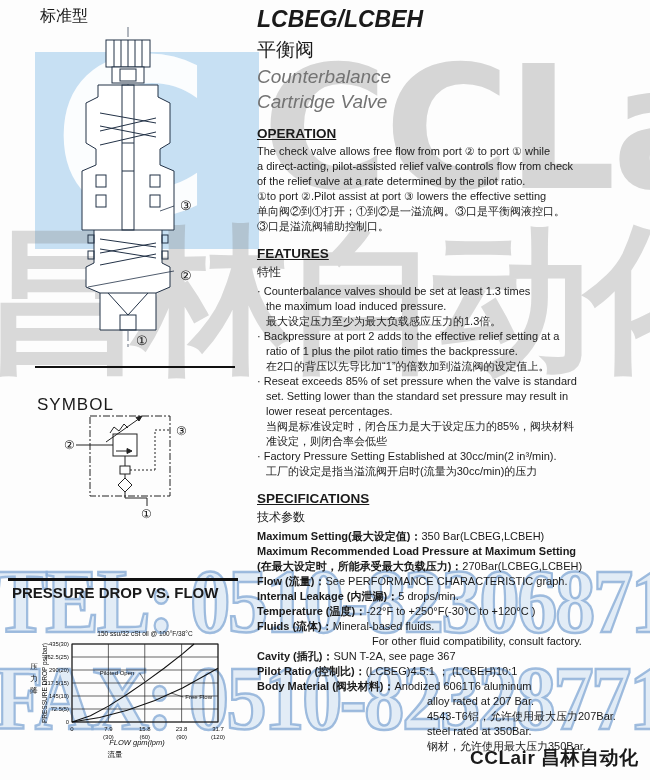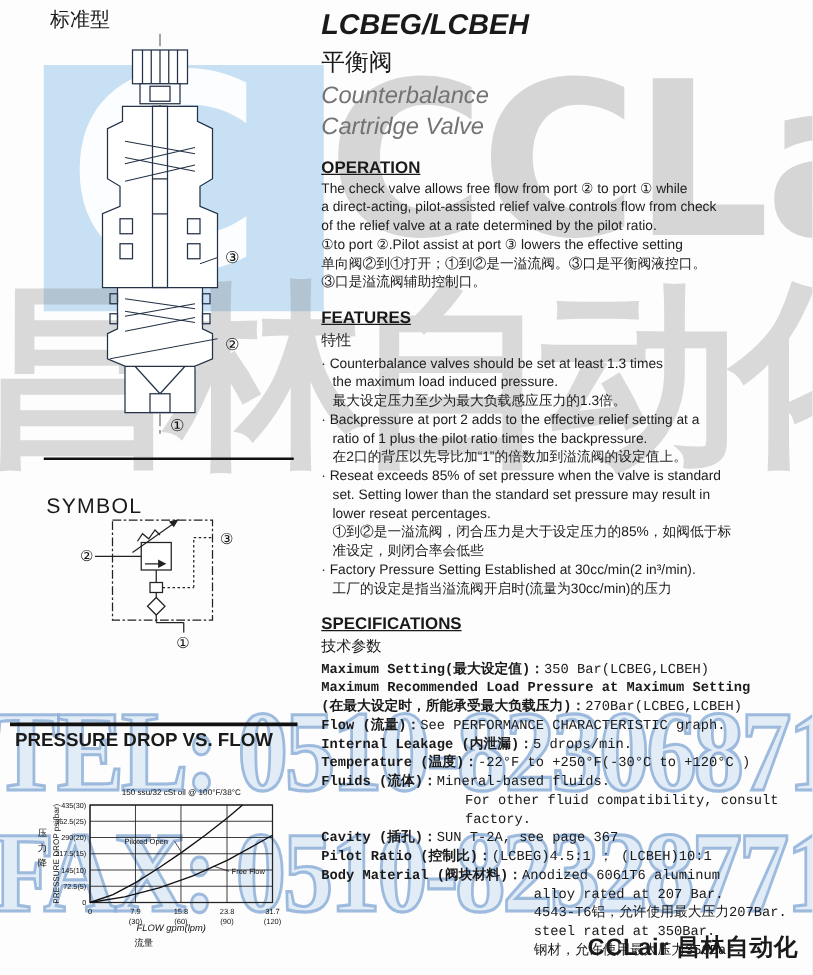--- a/index.html
+++ b/index.html
@@ -34,21 +34,21 @@
   .right-col{left:257px;top:6px;width:392px;}
   .model{font-size:23px;font-weight:bold;margin:0 0 4px 0;font-style:italic;}
   .t-cn{font-size:19px;margin:2px 0 3px 0;}
   .t-en{font-size:19px;margin:2px 0 3px 0;color:#737373;font-style:italic;}
   .sec-h{font-size:13.5px;font-weight:bold;margin:12px 0 3px 0;text-decoration:underline;}
   .sec-h.mt-op{margin-top:13px;}
   .sec-h.mt-sp{}
   .sec-h-cn{font-size:12px;margin:0 0 3px 0;}
   .ln{font-size:11px;line-height:15px;color:#1c1c1c;}
   .ind{padding-left:9px;}
-  .srow{font-size:11px;line-height:15px;font-family:Liberation Mono, monospace;}
+  .srow{font-size:11px;line-height:15px;}
   .srow .sl{font-weight:bold;}
   .srow.i1{padding-left:115px;}
   .srow.i2{padding-left:170px;}
   .footer-brand{left:470px;top:745px;font-size:19px;font-weight:600;letter-spacing:.5px;}
 </style>
 </head>
 <body>
 
 <div id="page">
 
@@ -216,21 +216,21 @@
     <div class="para">
       <div class="ln">· Counterbalance valves should be set at least 1.3 times</div>
       <div class="ln ind">the maximum load induced pressure.</div>
       <div class="ln ind">最大设定压力至少为最大负载感应压力的1.3倍。</div>
       <div class="ln">· Backpressure at port 2 adds to the effective relief setting at a</div>
       <div class="ln ind">ratio of 1 plus the pilot ratio times the backpressure.</div>
       <div class="ln ind">在2口的背压以先导比加“1”的倍数加到溢流阀的设定值上。</div>
       <div class="ln">· Reseat exceeds 85% of set pressure when the valve is standard</div>
       <div class="ln ind">set. Setting lower than the standard set pressure may result in</div>
       <div class="ln ind">lower reseat percentages.</div>
-      <div class="ln ind">①到②是一溢流阀，闭合压力是大于设定压力的85%，如阀低于标</div>
+      <div class="ln ind">当阀是标准设定时，闭合压力是大于设定压力的85%，阀块材料</div>
       <div class="ln ind">准设定，则闭合率会低些</div>
       <div class="ln">· Factory Pressure Setting Established at 30cc/min(2 in³/min).</div>
       <div class="ln ind">工厂的设定是指当溢流阀开启时(流量为30cc/min)的压力</div>
     </div>
 
     <div class="sec-h mt-sp">SPECIFICATIONS</div>
     <div class="sec-h-cn">技术参数</div>
     <div>
       <div class="srow"><span class="sl">Maximum Setting(最大设定值)：</span><span>350 Bar(LCBEG,LCBEH)</span></div>
       <div class="srow"><span class="sl">Maximum Recommended Load Pressure at Maximum Setting</span><span></span></div>

